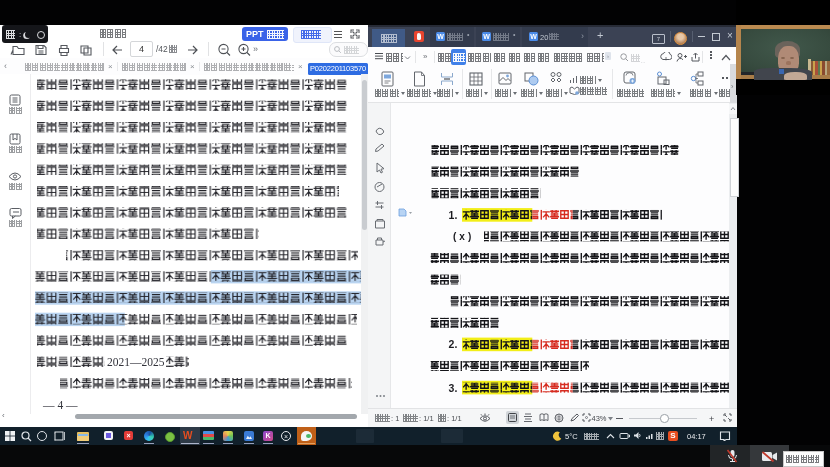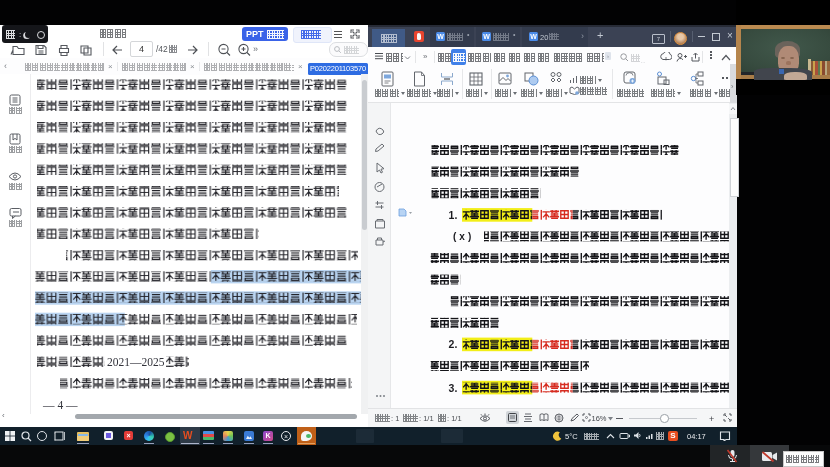--- a/index.html
+++ b/index.html
@@ -400,21 +400,21 @@
         <circle cx="5" cy="5" r="4"></circle>
         <path d="M1 5 h8 M5 1 v8 M2.2 2.8 q2.8 1.4 5.6 0 M2.2 7.2 q2.8 -1.4 5.6 0" stroke-width=".6"></path>
       </svg>
   <svg class="a" style="left:202px;top:388px" width="10" height="9" fill="none" stroke="#55585e" stroke-width="1">
         <path d="M1 8 l1-2.5 5-4.5 1.5 1.5 -4.5 4.5 z"></path>
       </svg>
   <svg class="a" style="left:214px;top:388px" width="9" height="9" fill="none" stroke="#55585e" stroke-width="1">
         <path d="M1 3 v-2 h2 M6 1 h2 v2 M8 6 v2 h-2 M3 8 h-2 v-2"></path>
         <circle cx="4.5" cy="4.5" r="1" stroke-width=".7"></circle>
       </svg>
-  <div class="a" style="left:223.5px;top:389px;font-size:7.5px;color:#44474c">16%</div>
+  <div class="a" style="left:223.5px;top:389px;font-size:7.5px;color:#44474c">43%</div>
   <svg class="a" style="left:240px;top:392px" width="6" height="4" fill="#7d8187">
         <path d="M0 0 h5 l-2.5 3.5 z"></path>
       </svg>
   <div class="a" style="left:248px;top:392.5px;width:7px;height:1.4px;background:#55585e"></div>
   <div class="a" style="left:261px;top:392.8px;width:68px;height:1.2px;background:#c6c9cd"></div>
   <div class="a" style="left:292px;top:389px;width:6.5px;height:6.5px;border-radius:50%;background:#fff;border:1px solid #9aa0a6"></div>
   <div class="a" style="left:341px;top:388.5px;font-size:9px;color:#44474c">+</div>
   <svg class="a" style="left:355px;top:388px" width="9" height="9" fill="none" stroke="#55585e" stroke-width="1">
         <path d="M1 3 v-2 h2 M6 1 h2 v2 M8 6 v2 h-2 M3 8 h-2 v-2 M2 2 l1.8 1.8 M7 7 l-1.8 -1.8"></path>
       </svg>

